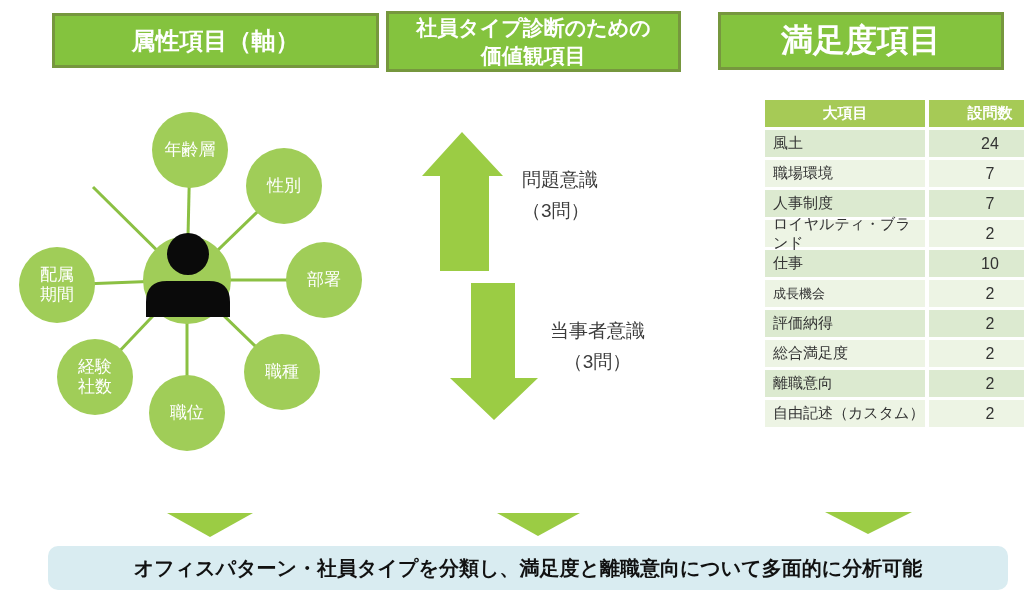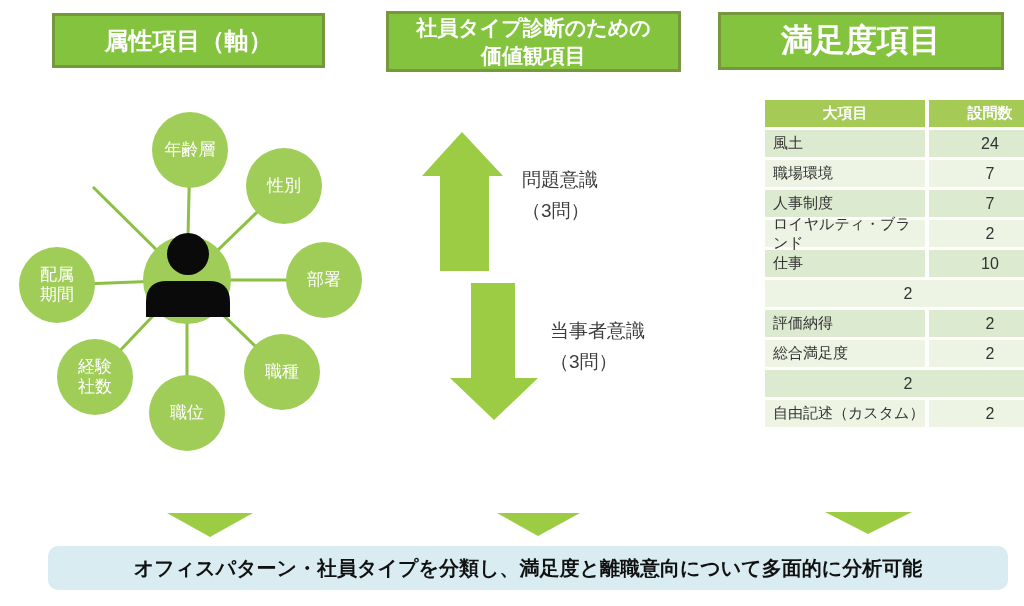--- a/index.html
+++ b/index.html
@@ -18,21 +18,21 @@
     background: #84c33e;
     border: 3px solid #76973e;
     color: #ffffff;
     font-weight: bold;
     text-align: center;
     display: flex;
     align-items: center;
     justify-content: center;
     white-space: pre-line;
   }
-  .title-left   { left: 52px;  top: 13px; width: 273px; height: 55px; font-size: 24px; }
+  .title-left   { left: 52px;  top: 13px; width: 327px; height: 55px; font-size: 24px; }
   .title-middle { left: 386px; top: 11px; width: 295px; height: 61px; font-size: 21px; line-height: 28px; }
   .title-right  { left: 718px; top: 12px; width: 286px; height: 58px; font-size: 32px; }
 
   
   .bg-svg { position: absolute; left: 0; top: 0; width: 1024px; height: 606px; }
 
   
   .sat-circle {
     position: absolute;
     width: 76px; height: 76px;
@@ -58,21 +58,21 @@
 
   
   .arrow-label {
     position: absolute;
     color: #3c3c3c;
     font-size: 19px;
     line-height: 31px;
     white-space: pre-line;
   }
   .arrow-label-up   { left: 522px; top: 164px; }
-  .arrow-label-down { left: 550px; top: 315px; }
+  .arrow-label-down { left: 550px; top: 315px; text-align: center; }
 
   
   .sat-table { position: absolute; left: 718px; top: 100px; width: 286px; margin-left: 47px; }
   .t-row { display: flex; column-gap: 4px; margin-bottom: 3px; height: 27px; }
   .t-head .t-cell {
     background: #a6ca56;
     color: #ffffff;
     font-weight: bold;
     font-size: 15px;
     justify-content: center;
@@ -174,31 +174,33 @@
         </div>
         <div class="t-row">
           <div class="t-cell t-cell-label">ロイヤルティ・ブランド</div>
           <div class="t-cell t-cell-count">2</div>
         </div>
         <div class="t-row">
           <div class="t-cell t-cell-label">仕事</div>
           <div class="t-cell t-cell-count">10</div>
         </div>
         <div class="t-row">
+          <div class="t-cell t-cell-label">成長機会</div>
           <div class="t-cell t-cell-count">2</div>
         </div>
         <div class="t-row">
           <div class="t-cell t-cell-label">評価納得</div>
           <div class="t-cell t-cell-count">2</div>
         </div>
         <div class="t-row">
           <div class="t-cell t-cell-label">総合満足度</div>
           <div class="t-cell t-cell-count">2</div>
         </div>
         <div class="t-row">
+          <div class="t-cell t-cell-label">離職意向</div>
           <div class="t-cell t-cell-count">2</div>
         </div>
         <div class="t-row">
           <div class="t-cell t-cell-label">自由記述（カスタム）</div>
           <div class="t-cell t-cell-count">2</div>
         </div>
       </div>
   </div>
 
   <div class="banner">

